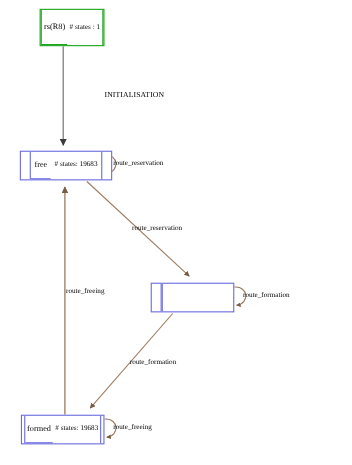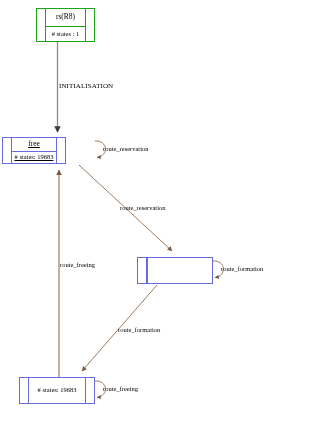--- a/index.html
+++ b/index.html
@@ -54,21 +54,21 @@
   .node.initial .side {
     border-right-color: #1aa51a;
   }
   .node.initial .side.right {
     border-right: none;
     border-left-color: #1aa51a;
   }
   .node .center {
     flex: 1 1 auto;
     display: flex;
-    flex-direction: column;
+    flex-direction: row;
     justify-content: space-between;
   }
   .node .namecell {
     flex: 1 1 auto;
     display: flex;
     align-items: center;
     justify-content: center;
     font-size: 7.5px;
     line-height: 1;
     border-bottom: 1px solid #6a6adf;
@@ -136,43 +136,44 @@
 
   <div class="node initial" style="left:36px; top:8px; width:59px; height:34px;">
     <div class="side"></div>
     <div class="center">
       <div class="namecell">rs(R8)</div>
       <div class="statecell"># states : 1</div>
     </div>
     <div class="side right"></div>
   </div>
 
-  <div class="node" style="left:2px; top:137px; width:64px; height:27px;text-decoration:underline;">
+  <div class="node" style="left:18px; top:137px; width:84px; height:27px;">
     <div class="side"></div>
     <div class="center">
       <div class="namecell">free</div>
       <div class="statecell"># states: 19683</div>
     </div>
     <div class="side right"></div>
   </div>
 
   <div class="node" style="left:137px; top:257px; width:76px; height:27px;">
     <div class="side"></div>
     <div class="side right"></div>
   </div>
 
   <div class="node" style="left:19px; top:377px; width:76px; height:27px;">
     <div class="side"></div>
     <div class="center">
+      <div class="namecell">formed</div>
       <div class="statecell"># states: 19683</div>
     </div>
     <div class="side right"></div>
   </div>
 
-  <div class="edge-label init" style="left:59px; top:83px;">INITIALISATION</div>
+  <div class="edge-label init" style="left:59px; top:83px;padding-left:36px;">INITIALISATION</div>
 
   <div class="edge-label" style="left:103px; top:146px;">route_reservation</div>
 
   <div class="edge-label" style="left:120px; top:205px;">route_reservation</div>
 
   <div class="edge-label" style="left:221px; top:266px;">route_formation</div>
 
   <div class="edge-label" style="left:118px; top:327px;">route_formation</div>
 
   <div class="edge-label" style="left:103px; top:386px;">route_freeing</div>

